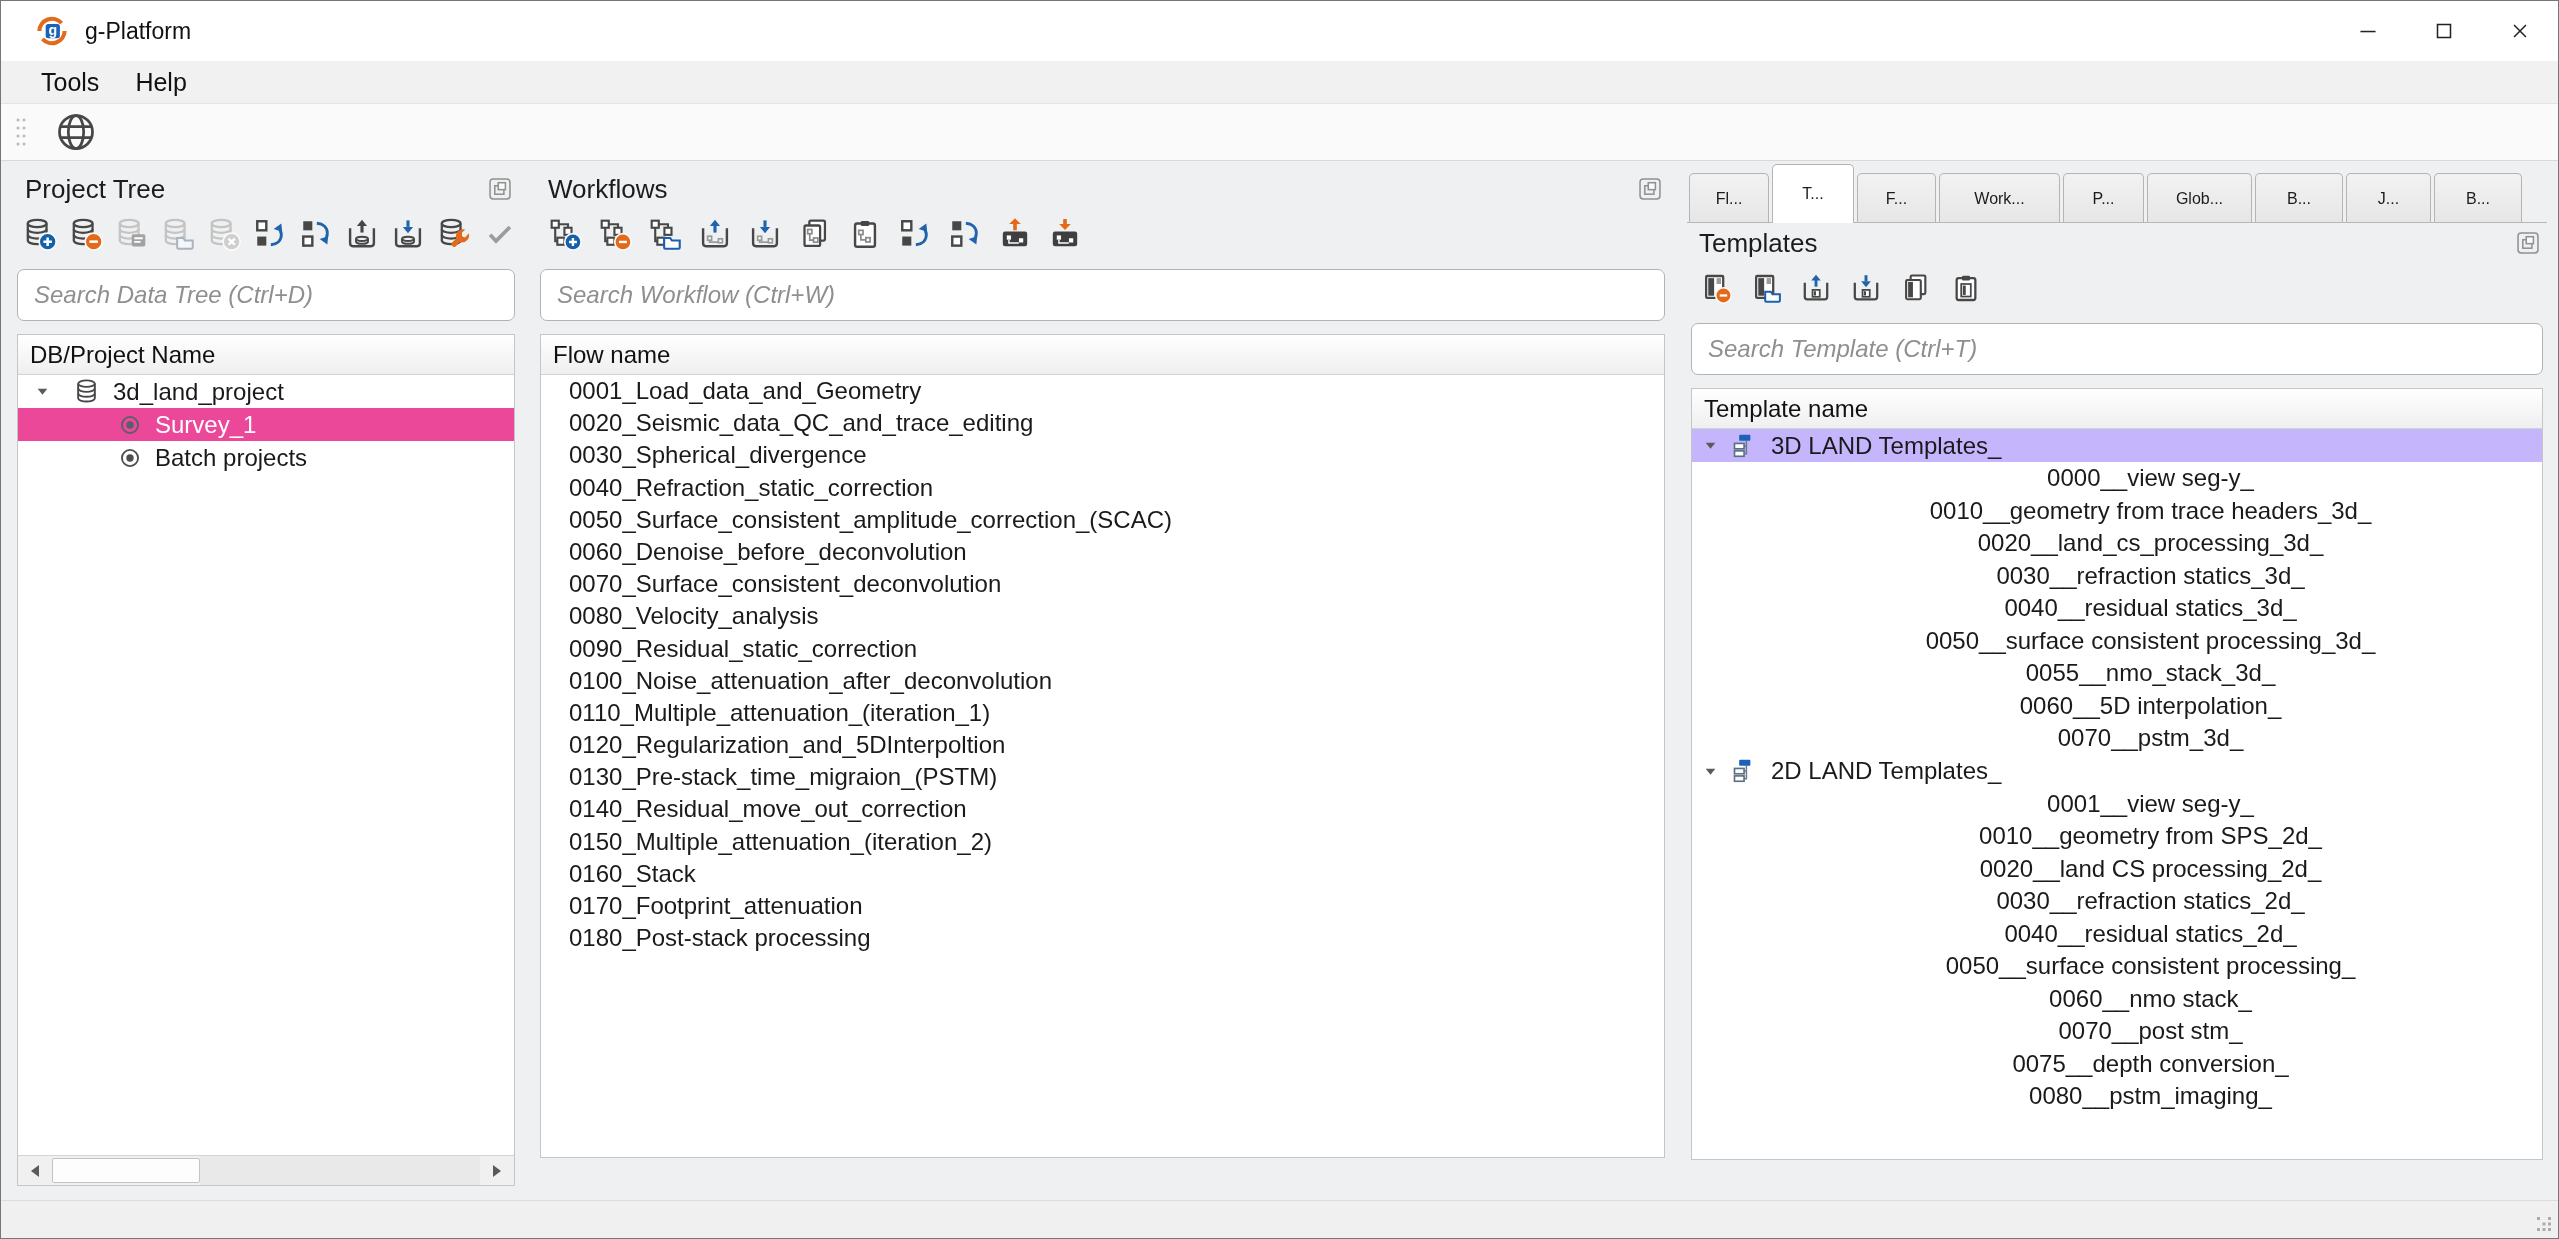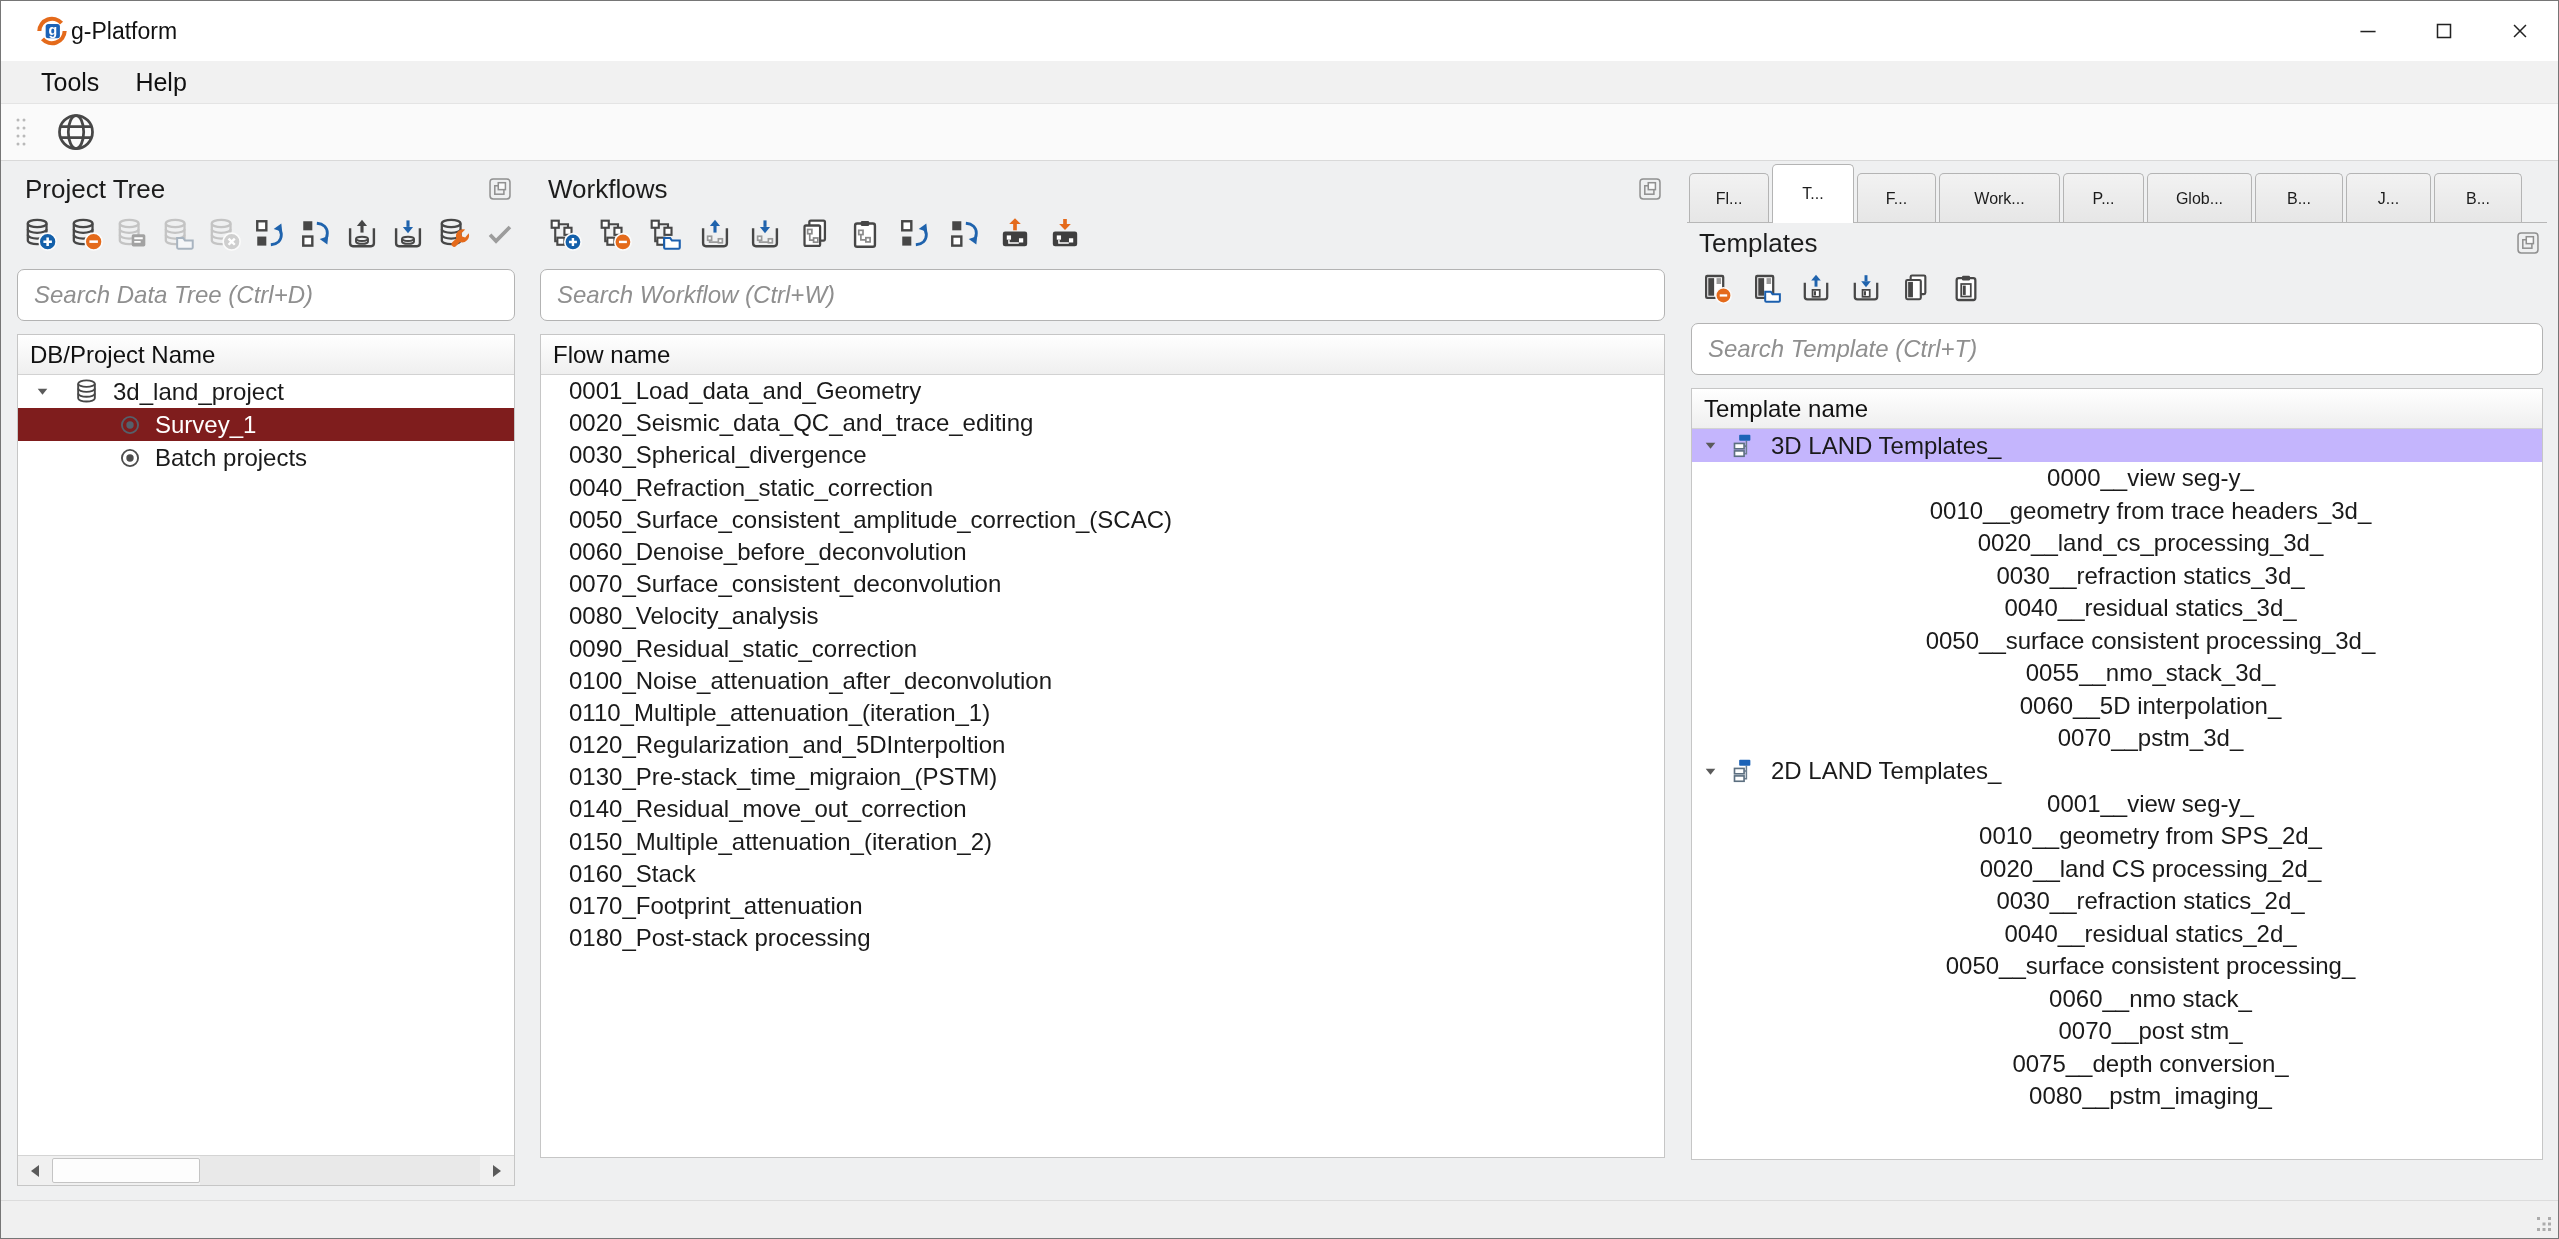--- a/index.html
+++ b/index.html
@@ -4,21 +4,21 @@
 <style>
   * { box-sizing: border-box; margin:0; padding:0; }
   html,body { width:2559px; height:1239px; }
   body { font-family:"Liberation Sans", sans-serif; color:#1a1a1a; background:#cfcfcf; }
   .window { width:2559px; height:1239px; border:1px solid #767676; background:#eff0f1;
             display:flex; flex-direction:column; overflow:hidden; }
 
   
   .titlebar { height:60px; background:#ffffff; display:flex; align-items:center; flex:none; }
   .app-logo { margin-left:32px; width:38px; height:38px; flex:none; }
-  .win-title { font-size:23px; color:#111; }
+  .win-title { margin-left:14px; font-size:23px; color:#111; }
   .win-controls { margin-left:auto; display:flex; height:100%; }
   .winbtn { width:76px; height:100%; display:flex; align-items:center; justify-content:center; cursor:default; }
 
   
   .menubar { height:43px; background:#f1f1f1; border-bottom:1px solid #e4e4e4;
              display:flex; align-items:center; padding-left:40px; gap:36px; flex:none; }
   .menu-item { font-size:25px; color:#111; }
 
   
   .main-toolbar { height:57px; background:#fafafa; border-bottom:1px solid #d9d9d9;
@@ -59,21 +59,21 @@
 
   
   .flow-row { height:32.2px; line-height:32.2px; padding-left:28px; font-size:24px; white-space:nowrap; }
 
   
   .trow { height:33px; display:flex; align-items:center; font-size:24px; white-space:nowrap; }
   .trow .expander { margin-left:16px; width:17px; height:17px; flex:none; }
   .trow .db-ico { margin-left:22px; width:27px; height:27px; flex:none; }
   .trow .radio-ico { margin-left:100px; width:24px; height:24px; flex:none; }
   .trow .lbl { margin-left:13px; }
-  .trow.selected { background:#7f1d1d; color:#fff; }
+  .trow.selected { background:#ec4899; color:#fff; }
 
   
   .grow { height:33px; display:flex; align-items:center; font-size:24px; white-space:nowrap; }
   .grow.hl { background:#c4b5fd; }
   .grow .expander { margin-left:10px; width:17px; height:17px; flex:none; }
   .grow .org-ico { margin-left:12px; width:28px; height:28px; flex:none; }
   .grow .lbl { margin-left:12px; }
   .tpl-child { height:32.5px; line-height:32.5px; padding-left:67px; font-size:24px; white-space:nowrap;text-align:center; }
 
   

